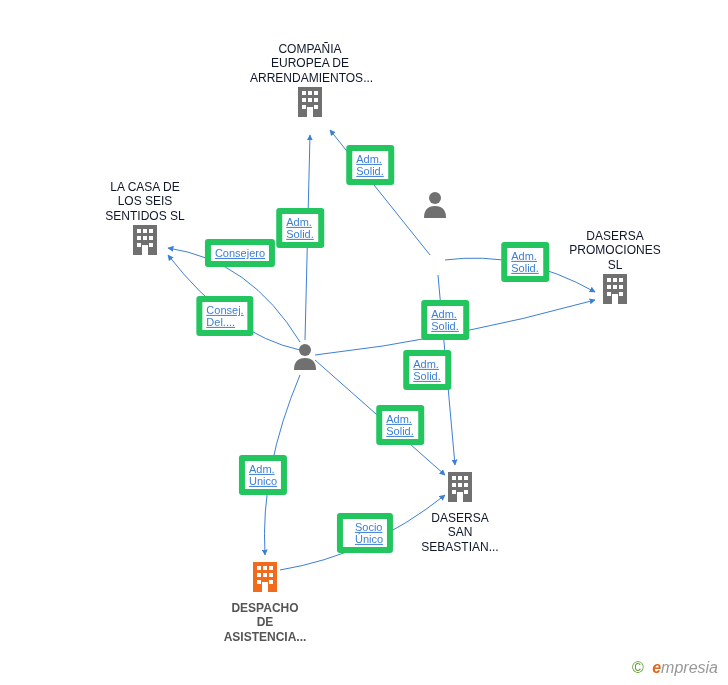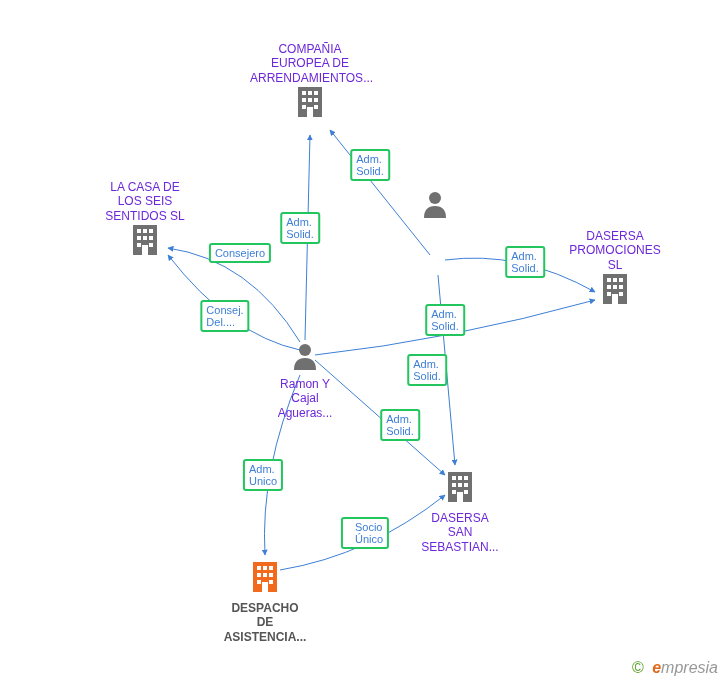--- a/index.html
+++ b/index.html
@@ -32,38 +32,39 @@
     text-align: center;
     width: 120px;
     transform: translate(-60px, 0);
   }
   .node .icon {
     display: inline-block;
   }
   .node-label {
     margin-top: 4px;
     line-height: 1.2;
-    color: #6d28d9;
+    color: #0f172a;
   }
   .node-label.bold {
     font-weight: bold;
     color: #555;
   }
   .edge-label {
     position: absolute;
     background: #ffffff;
-    border: 2px solid #22c55e;
+    border: 6px solid #22c55e;
     border-radius: 3px;
     padding: 2px 4px;
     font-size: 11px;
     color: #3D7FD6;
     line-height: 1.1;
     text-align: left;
     white-space: pre;
     transform: translate(-50%, -50%);
+    text-decoration: underline;
   }
   .watermark {
     position: absolute;
     right: 10px;
     bottom: 8px;
     font-size: 16px;
     color: #888;
   }
   .watermark .copy {
     color: #5aa02c;
@@ -186,20 +187,20 @@
     <rect x="19" y="20" width="4" height="4" fill="#fff"></rect>
     <rect x="12" y="22" width="6" height="10" fill="#fff"></rect>
   </svg></div><div class="node-label bold">DESPACHO<br>DE<br>ASISTENCIA...</div></div>
       <div class="node" style="left: 435px; top: 190px;"><div class="icon"><svg width="26" height="28" viewBox="0 0 26 28">
     <circle cx="13" cy="8" r="6" fill="#707070"></circle>
     <path d="M2 28 Q2 16 13 16 Q24 16 24 28 Z" fill="#707070"></path>
   </svg></div></div>
       <div class="node" style="left: 305px; top: 342px;"><div class="icon"><svg width="26" height="28" viewBox="0 0 26 28">
     <circle cx="13" cy="8" r="6" fill="#707070"></circle>
     <path d="M2 28 Q2 16 13 16 Q24 16 24 28 Z" fill="#707070"></path>
-  </svg></div><div class="node-label">Ramon Y<br>Cajal<br>Agueras...</div></div>
+  </svg></div></div>
     </div>
 
   <div class="watermark">
     <span class="copy">©</span>
     <span class="brand"><span class="e">e</span><span>mpresia</span></span>
   </div>
 </div>
 
 </body></html>

